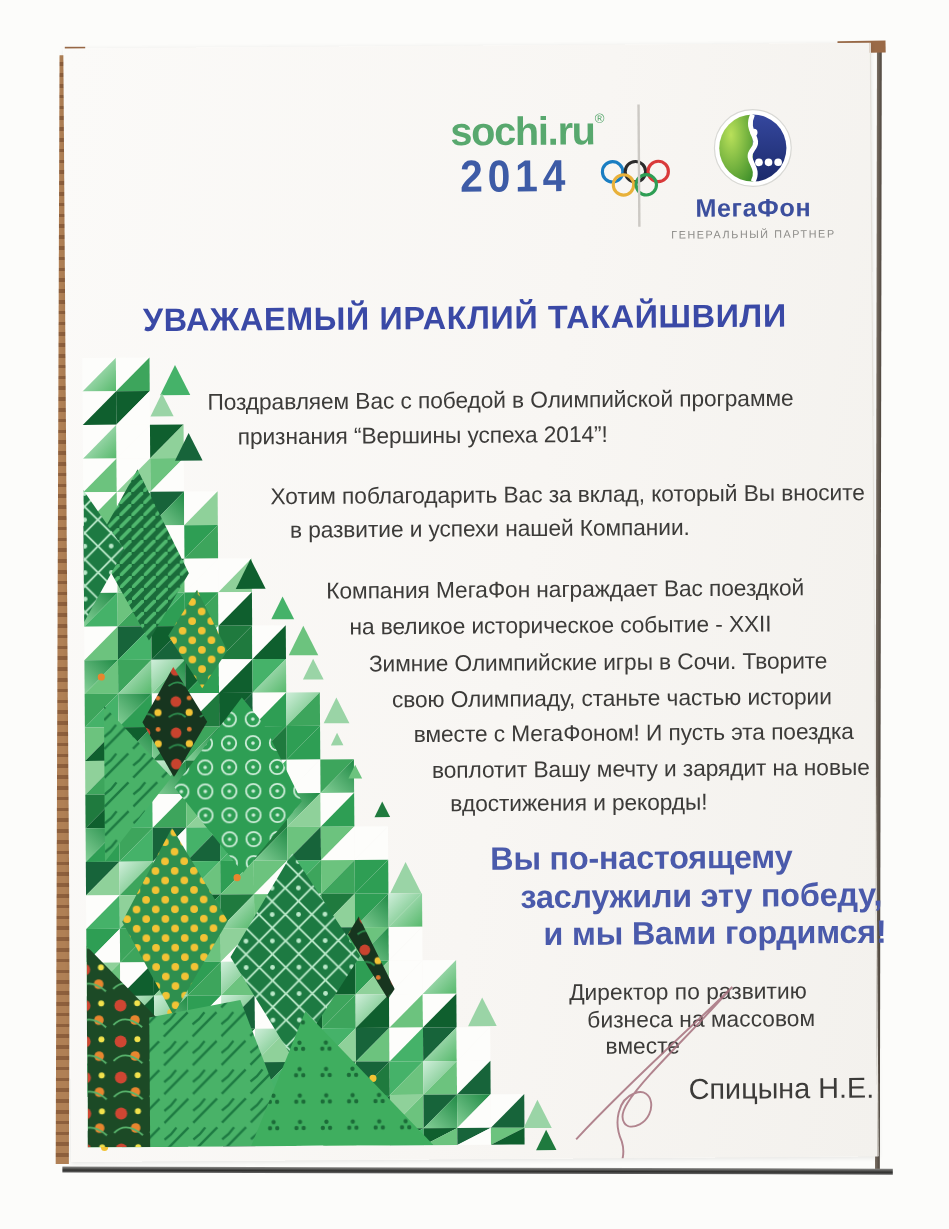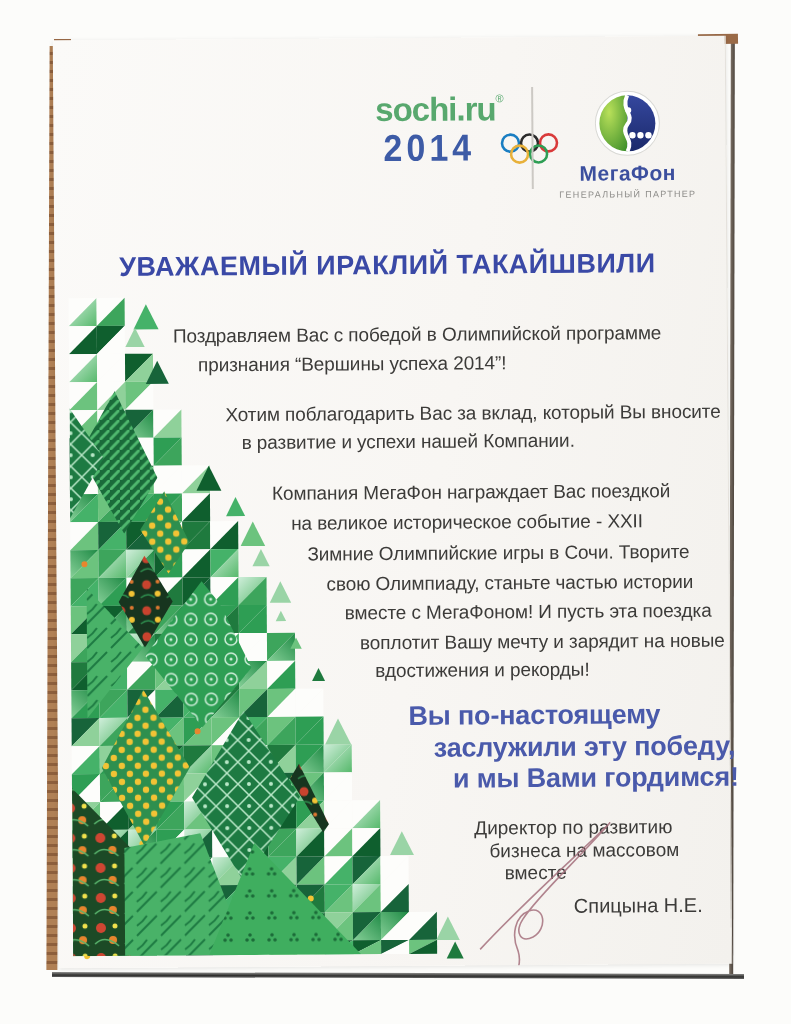--- a/index.html
+++ b/index.html
@@ -32,21 +32,21 @@
   .megafon{position:absolute;left:486px;top:54px;width:176px;text-align:center;line-height:1;}
   .megafon-name{font-size:21px;font-weight:700;letter-spacing:.5px;margin-top:3px;}
   .megafon-sub{font-size:9px;letter-spacing:1.3px;margin-top:7px;font-weight:400;}
 
   
   .heading{position:absolute;left:33px;top:212px;width:600px;text-align:center;
     font-size:27px;font-weight:700;letter-spacing:.5px;white-space:nowrap;}
   .line{position:absolute;white-space:nowrap;font-size:19px;color:#3c3b39;letter-spacing:-.1px;}
   .closing-line{position:absolute;white-space:nowrap;font-size:27px;font-weight:700;letter-spacing:-.2px;}
   .sig-line{position:absolute;white-space:nowrap;font-size:19px;color:#3c3b39;}
-  .sig-name{position:absolute;white-space:nowrap;font-size:20px;color:#3c3b39;}
+  .sig-name{position:absolute;white-space:nowrap;font-size:24px;color:#3c3b39;}
 
   .quilt{position:absolute;left:4px;top:250px;z-index:1;}
   .overlay-svg{position:absolute;left:0;top:0;z-index:2;pointer-events:none;}
   .textlayer{position:absolute;inset:0;z-index:2;}
 </style>
 </head>
 <body>
 
 <div class="photo">
   <div class="board-strip-left"></div>

